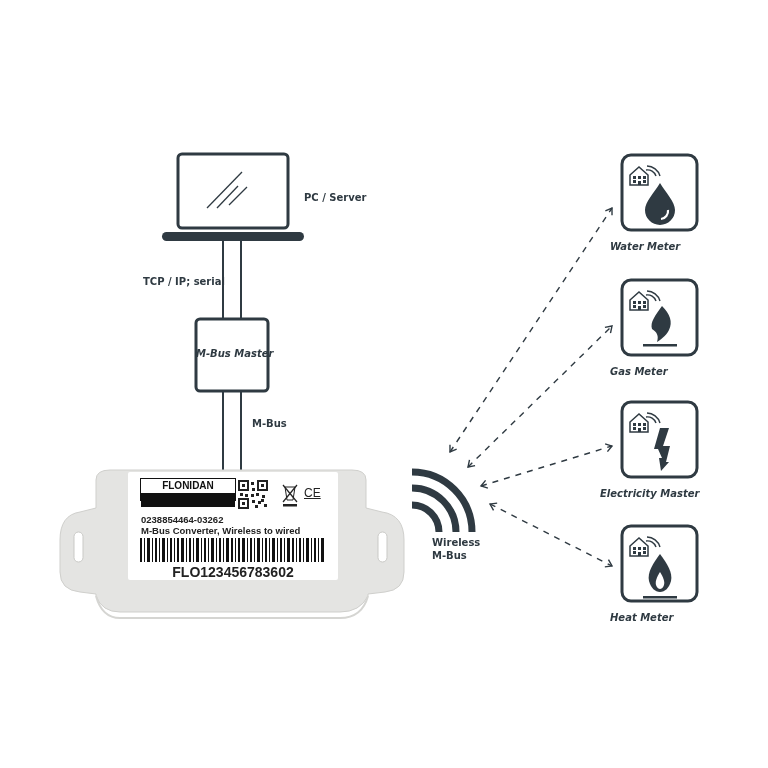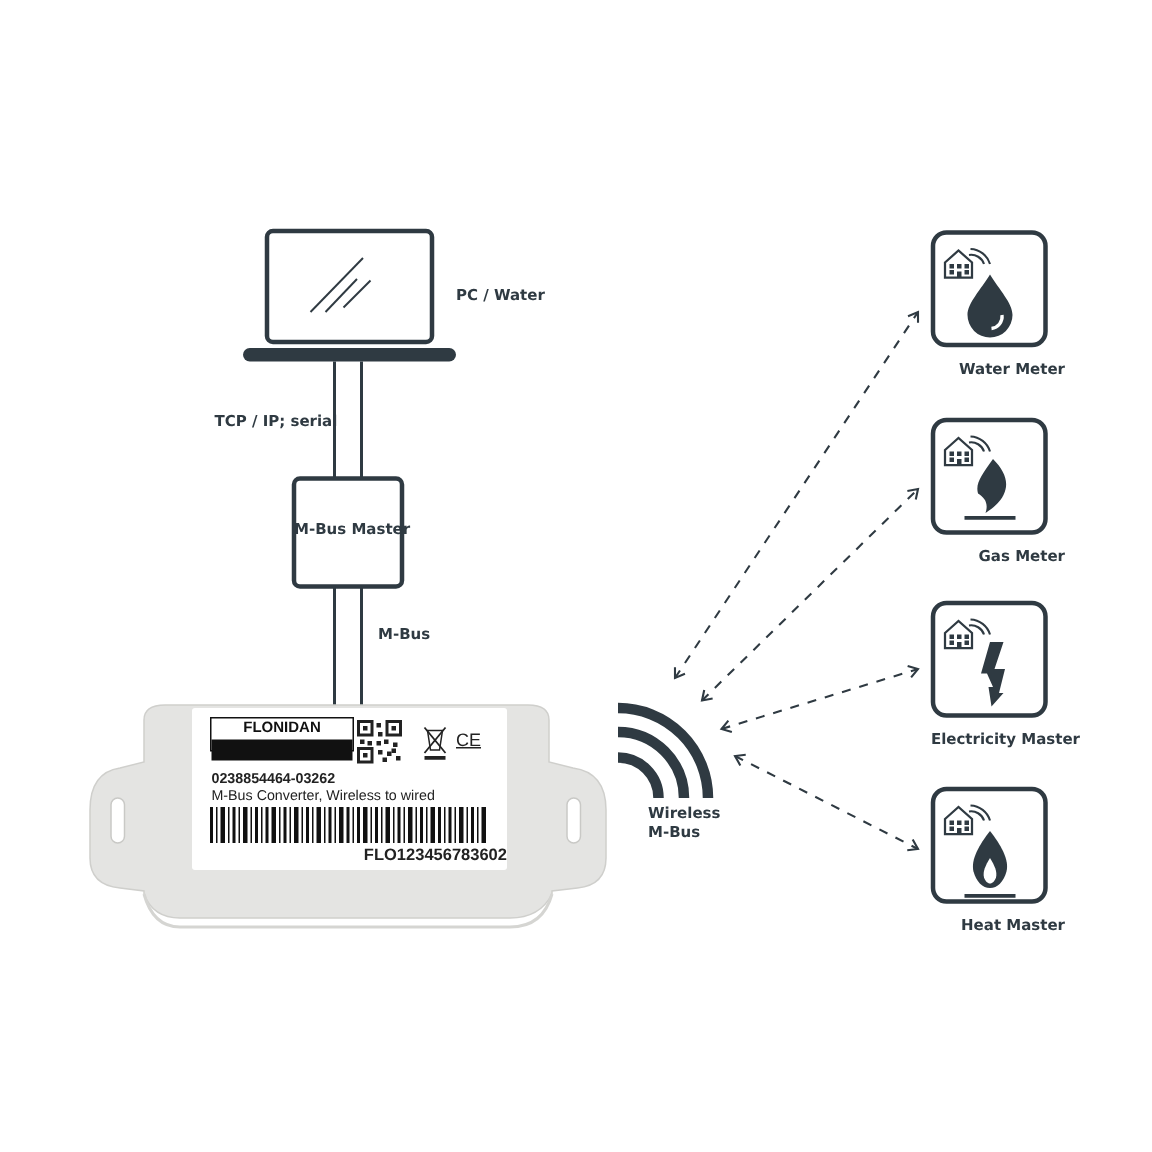--- a/index.html
+++ b/index.html
@@ -1,27 +1,27 @@
 <!DOCTYPE html>
 <html><head>
 <meta charset="utf-8">
 <style>
   html, body { margin:0; padding:0; background:#ffffff; }
   body { width:768px; height:768px; position:relative; overflow:hidden; font-family:"DejaVu Sans", sans-serif; color:#2f3a42; }
   .abs { position:absolute; }
   .lbl { position:absolute; font-weight:bold; font-size:10px; color:#2f3a42; white-space:nowrap; }
-  .lbl.c { text-align:right; }
+  .lbl.c { text-align:left;font-style:italic; }
   svg { position:absolute; left:0; top:0; }
   .label-card { position:absolute; left:128px; top:472px; width:210px; height:108px; background:#fff; border-radius:2px; }
   .brand { position:absolute; left:12px; top:6px; width:96px; height:23px; border:1.5px solid #111; box-sizing:border-box; background:#fff; }
   .brand-top { height:14px; text-align:center; font-family:"Liberation Sans", sans-serif; font-weight:bold; font-size:10px; line-height:14px; color:#111; }
   .brand-bot { height:14px; background:#111; }
   .serial { position:absolute; left:13px; top:42px; font-family:"Liberation Sans", sans-serif; font-size:9.5px; color:#222; font-weight:bold; }
-  .desc { position:absolute; left:13px; top:53px; font-family:"Liberation Sans", sans-serif; font-size:9.5px; color:#222; font-weight:normal; white-space:nowrap; }
-  .code { position:absolute; left:0; width:210px; top:92px; text-align:right; font-family:"Liberation Sans", sans-serif; font-size:11px; color:#222; font-weight:bold; }
+  .desc { position:absolute; left:13px; top:53px; font-family:"Liberation Sans", sans-serif; font-size:9.5px; color:#222; font-weight:bold; white-space:nowrap; }
+  .code { position:absolute; left:0; width:210px; top:92px; text-align:center; font-family:"Liberation Sans", sans-serif; font-size:14px; color:#222; font-weight:bold; }
   .ce { position:absolute; left:176px; top:14px; font-family:"Liberation Sans", sans-serif; font-size:12px; color:#222;text-decoration:underline; }
 </style>
 </head>
 <body>
 
 <svg width="768" height="768" viewBox="0 0 768 768">
   <defs>
     <marker id="ah" markerWidth="10" markerHeight="10" refX="7" refY="5" orient="auto-start-reverse" markerUnits="userSpaceOnUse">
       <path d="M1,1 L7,5 L1,9" fill="none" stroke="#2f3a42" stroke-width="1.4"></path>
     </marker>
@@ -129,31 +129,31 @@
         <rect x="638" y="552" width="3" height="4" fill="#2f3a42"></rect>
       <path d="M646,541 A9,9 0 0 1 656,547" fill="none" stroke="#2f3a42" stroke-width="1.4"></path>
       <path d="M647,537 A14,14 0 0 1 660,547" fill="none" stroke="#2f3a42" stroke-width="1.4"></path>
     </g>
     <path d="M660,554 C667,563 673,573 671,581 C669,588 665,592 660,592 C655,592 651,588 649,581 C647,573 653,563 660,554 Z" fill="#2f3a42"></path>
     <path d="M660,572 C663,577 665,581 664,585 C663,588 661,589 660,589 C659,589 657,588 656,585 C655,581 657,577 660,572 Z" fill="#fff"></path>
     <rect x="643" y="596" width="34" height="2.5" fill="#2f3a42"></rect>
   </g>
 </svg>
 
-<div class="lbl" style="left:304px;top:192px;">PC / Water</div>
+<div class="lbl" style="left:304px;top:192px;">PC / Server</div>
 <div class="lbl" style="left:143px;top:276px;">TCP / IP; serial</div>
 <div class="lbl c" style="left:196px;top:348px;width:68px;">M-Bus Master</div>
 <div class="lbl" style="left:252px;top:418px;">M-Bus</div>
 <div class="lbl" style="left:432px;top:537px;">Wireless</div>
 <div class="lbl" style="left:432px;top:550px;">M-Bus</div>
 
 <div class="lbl c" style="left:610px;top:241px;width:100px;">Water Meter</div>
 <div class="lbl c" style="left:610px;top:366px;width:100px;">Gas Meter</div>
 <div class="lbl c" style="left:600px;top:488px;width:120px;">Electricity Master</div>
-<div class="lbl c" style="left:610px;top:612px;width:100px;">Heat Master</div>
+<div class="lbl c" style="left:610px;top:612px;width:100px;">Heat Meter</div>
 
 <div class="label-card">
   <div class="brand">
     <div class="brand-top">FLONIDAN</div>
     <div class="brand-bot"></div>
   </div>
   <svg class="abs" style="left:110px;top:8px;" width="32" height="30" viewBox="0 0 32 30">
     <rect x="1" y="1" width="9" height="9" fill="none" stroke="#222" stroke-width="2"></rect>
     <rect x="4" y="4" width="3" height="3" fill="#222"></rect>
     <rect x="20" y="1" width="9" height="9" fill="none" stroke="#222" stroke-width="2"></rect>

